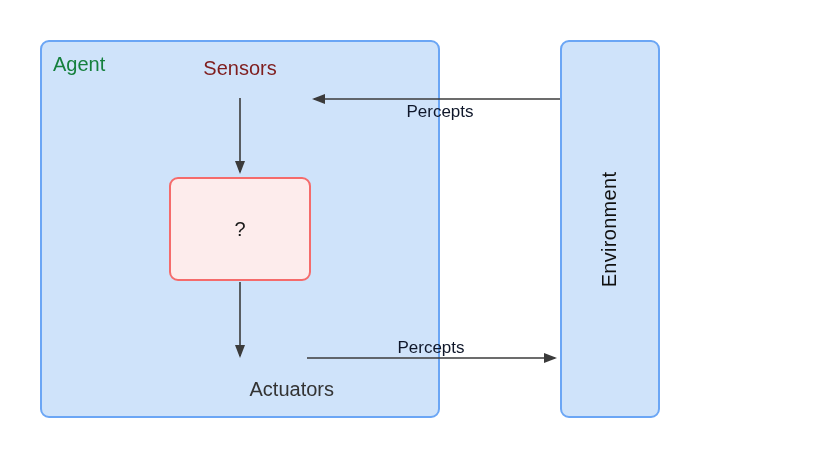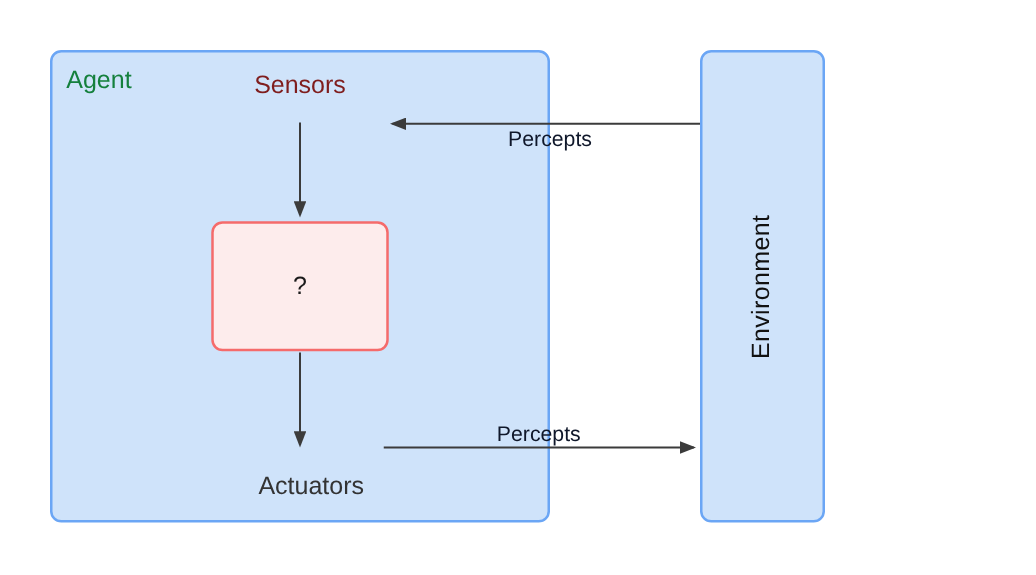--- a/index.html
+++ b/index.html
@@ -58,21 +58,21 @@
     width: 152px;
     text-align: center;
     font-size: 20px;
     color: #7f1d1d;
   }
   .actuators-label {
     position: absolute;
     left: 164px;
     top: 378px;
     width: 170px;
-    text-align: center;
+    text-align: right;
     font-size: 20px;
     color: #333333;
   }
   .program-box {
     position: absolute;
     left: 169px;
     top: 177px;
     width: 142px;
     height: 104px;
     background: #fdecec;

